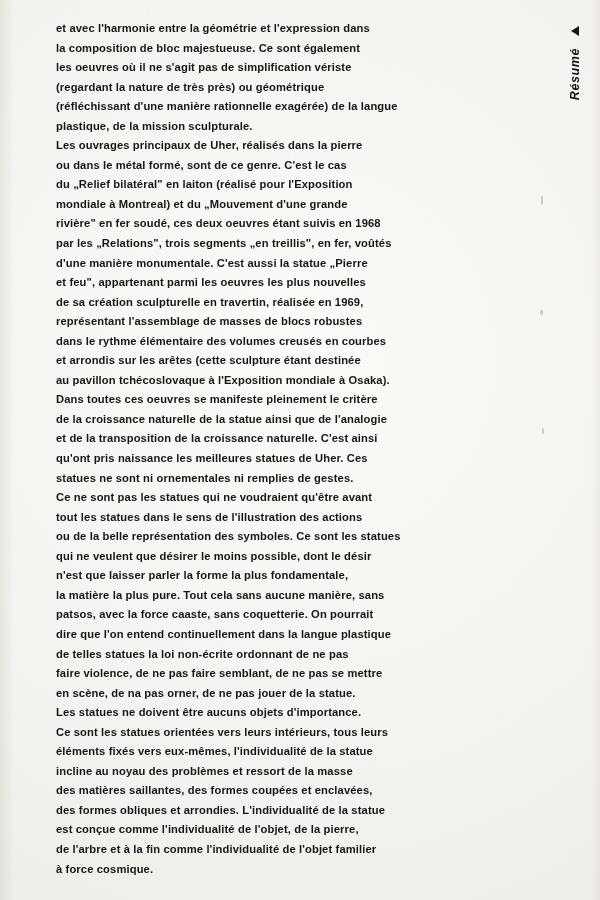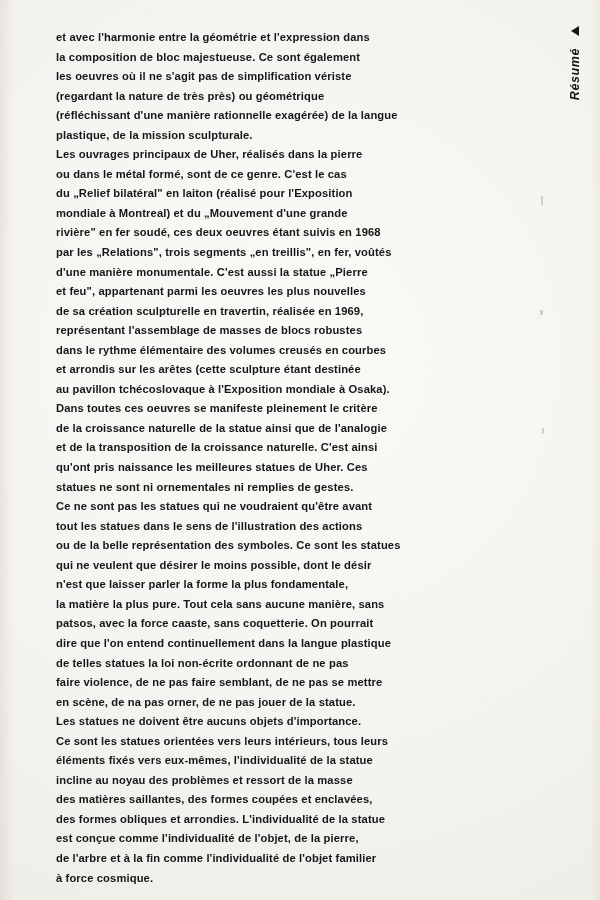--- a/index.html
+++ b/index.html
@@ -48,21 +48,21 @@
     background: rgba(120,112,100,0.30);
     border-radius: 1px;
   }
   .m1 { top: 36px; left: 3px; width: 2px; height: 9px; }
   .m2 { top: 150px; left: 2px; width: 3px; height: 5px; }
   .m3 { top: 268px; left: 4px; width: 2px; height: 6px; }
 
   .textblock {
     position: absolute;
     left: 56px;
-    top: 28px;
+    top: 19px;
     width: 420px;
     font-size: 11.2px;
     line-height: 19.55px;
     color: #16161a;
     letter-spacing: 0.12px;
     font-weight: 700;
     -webkit-font-smoothing: antialiased;
   }
   .textblock p {
     margin: 0;

